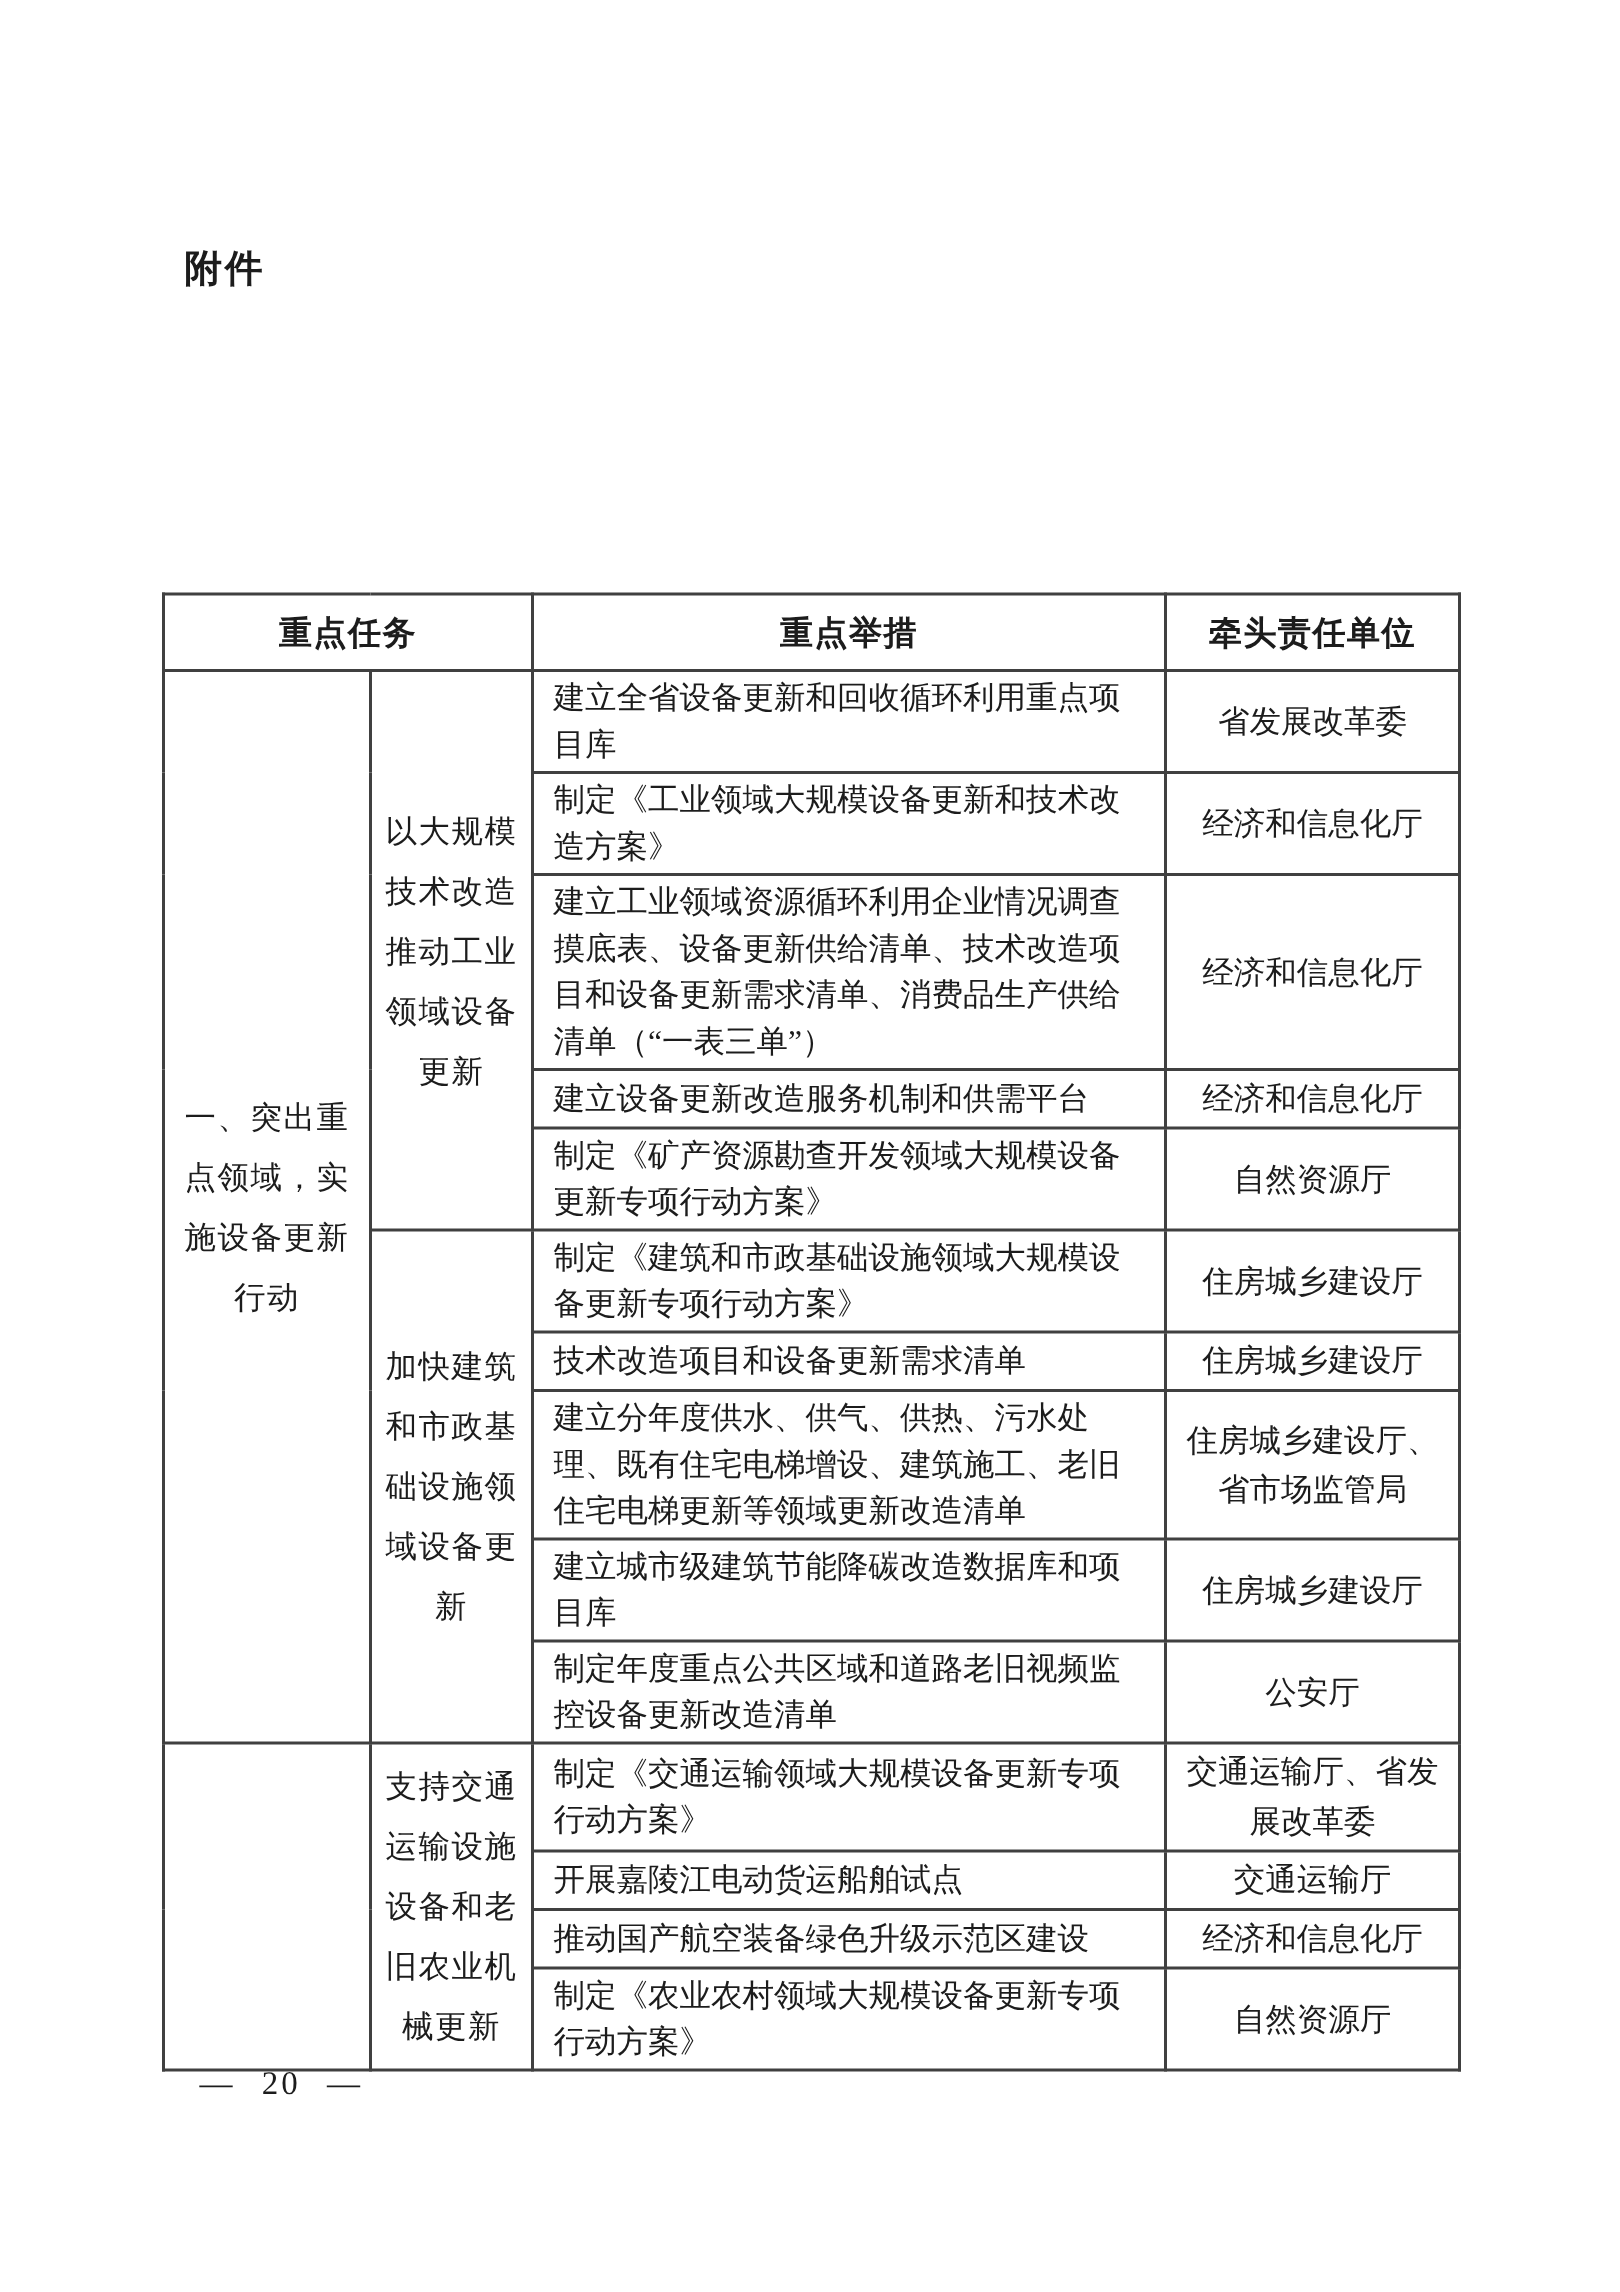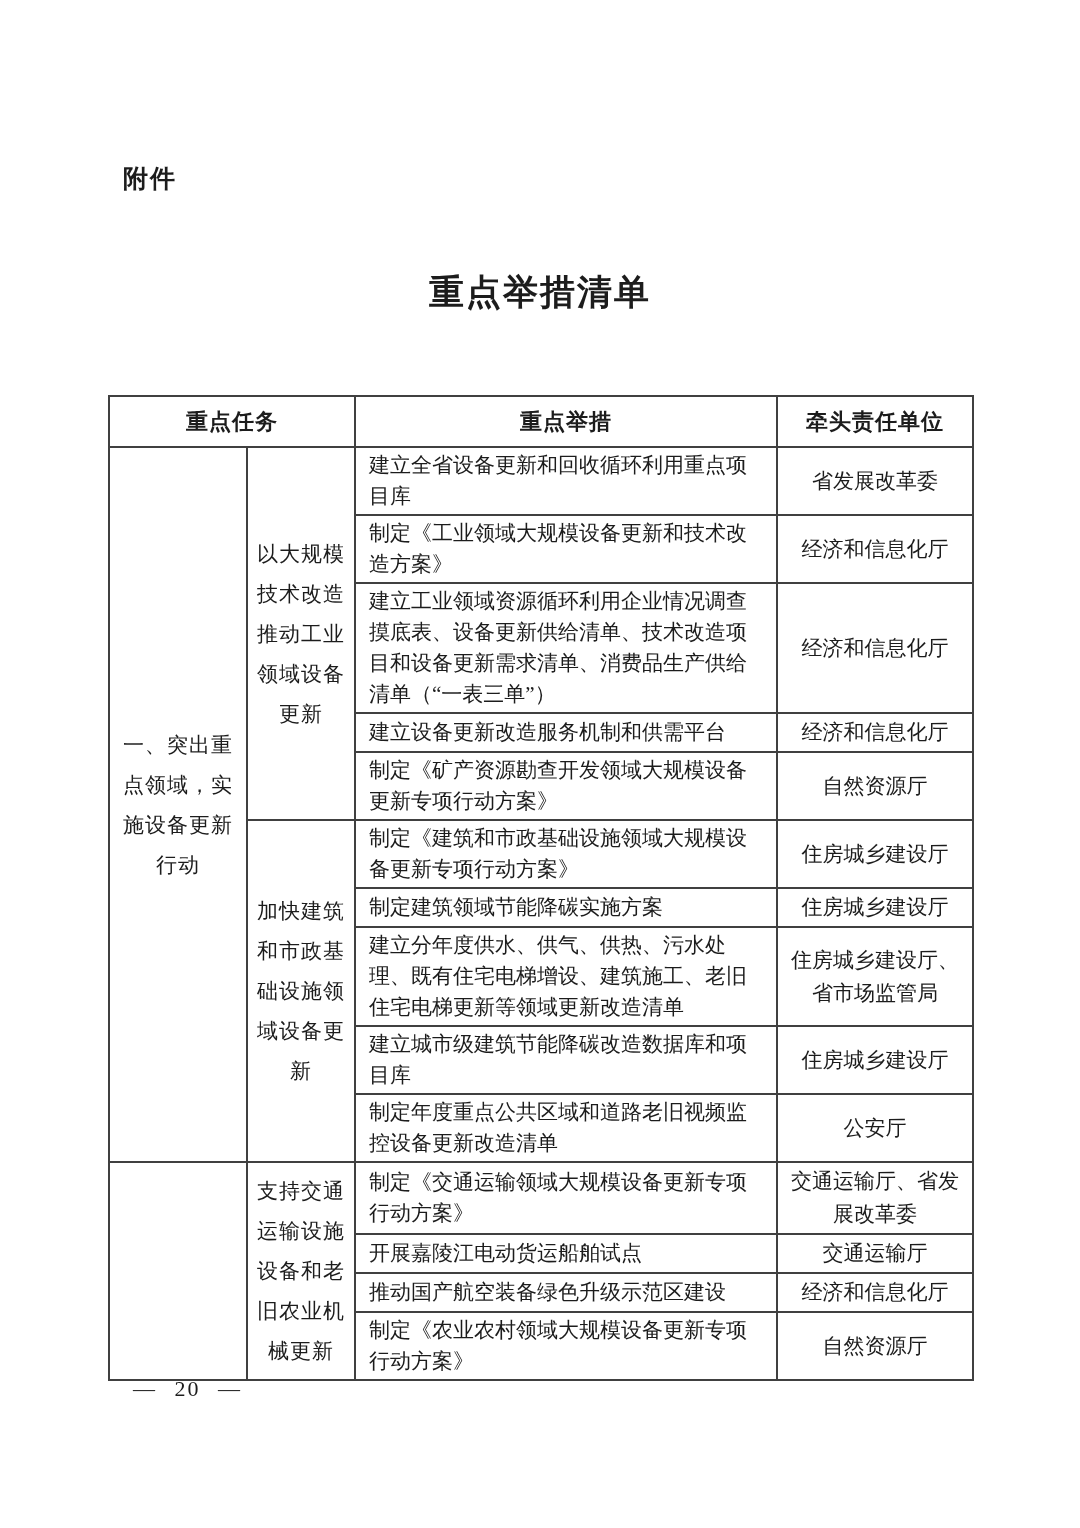--- a/index.html
+++ b/index.html
@@ -88,21 +88,20 @@
   }
 </style>
 </head>
 <body>
 
 <div class="page">
 
   <div class="attachment-label">附件</div>
 
   <div class="doc-title">
-    <div>重点举措清单</div>
   </div>
 
   <table class="doc-table">
     <colgroup>
       <col style="width:138px">
       <col style="width:108px">
       <col style="width:422px">
       <col style="width:196px">
     </colgroup>
     <thead>
@@ -134,21 +133,21 @@
       <tr>
         <td class="measure-cell">制定《矿产资源勘查开发领域大规模设备更新专项行动方案》</td>
         <td class="unit-cell">自然资源厅</td>
       </tr>
       <tr>
         <td rowspan="5" class="group-cell">加快建筑和市政基础设施领域设备更新</td>
         <td class="measure-cell">制定《建筑和市政基础设施领域大规模设备更新专项行动方案》</td>
         <td class="unit-cell">住房城乡建设厅</td>
       </tr>
       <tr>
-        <td class="measure-cell">制定建筑领域节能降碳实施方案</td>
+        <td class="measure-cell">技术改造项目和设备更新需求清单</td>
         <td class="unit-cell">住房城乡建设厅</td>
       </tr>
       <tr>
         <td class="measure-cell">建立分年度供水、供气、供热、污水处理、既有住宅电梯增设、建筑施工、老旧住宅电梯更新等领域更新改造清单</td>
         <td class="unit-cell">住房城乡建设厅、省市场监管局</td>
       </tr>
       <tr>
         <td class="measure-cell">建立城市级建筑节能降碳改造数据库和项目库</td>
         <td class="unit-cell">住房城乡建设厅</td>
       </tr>

